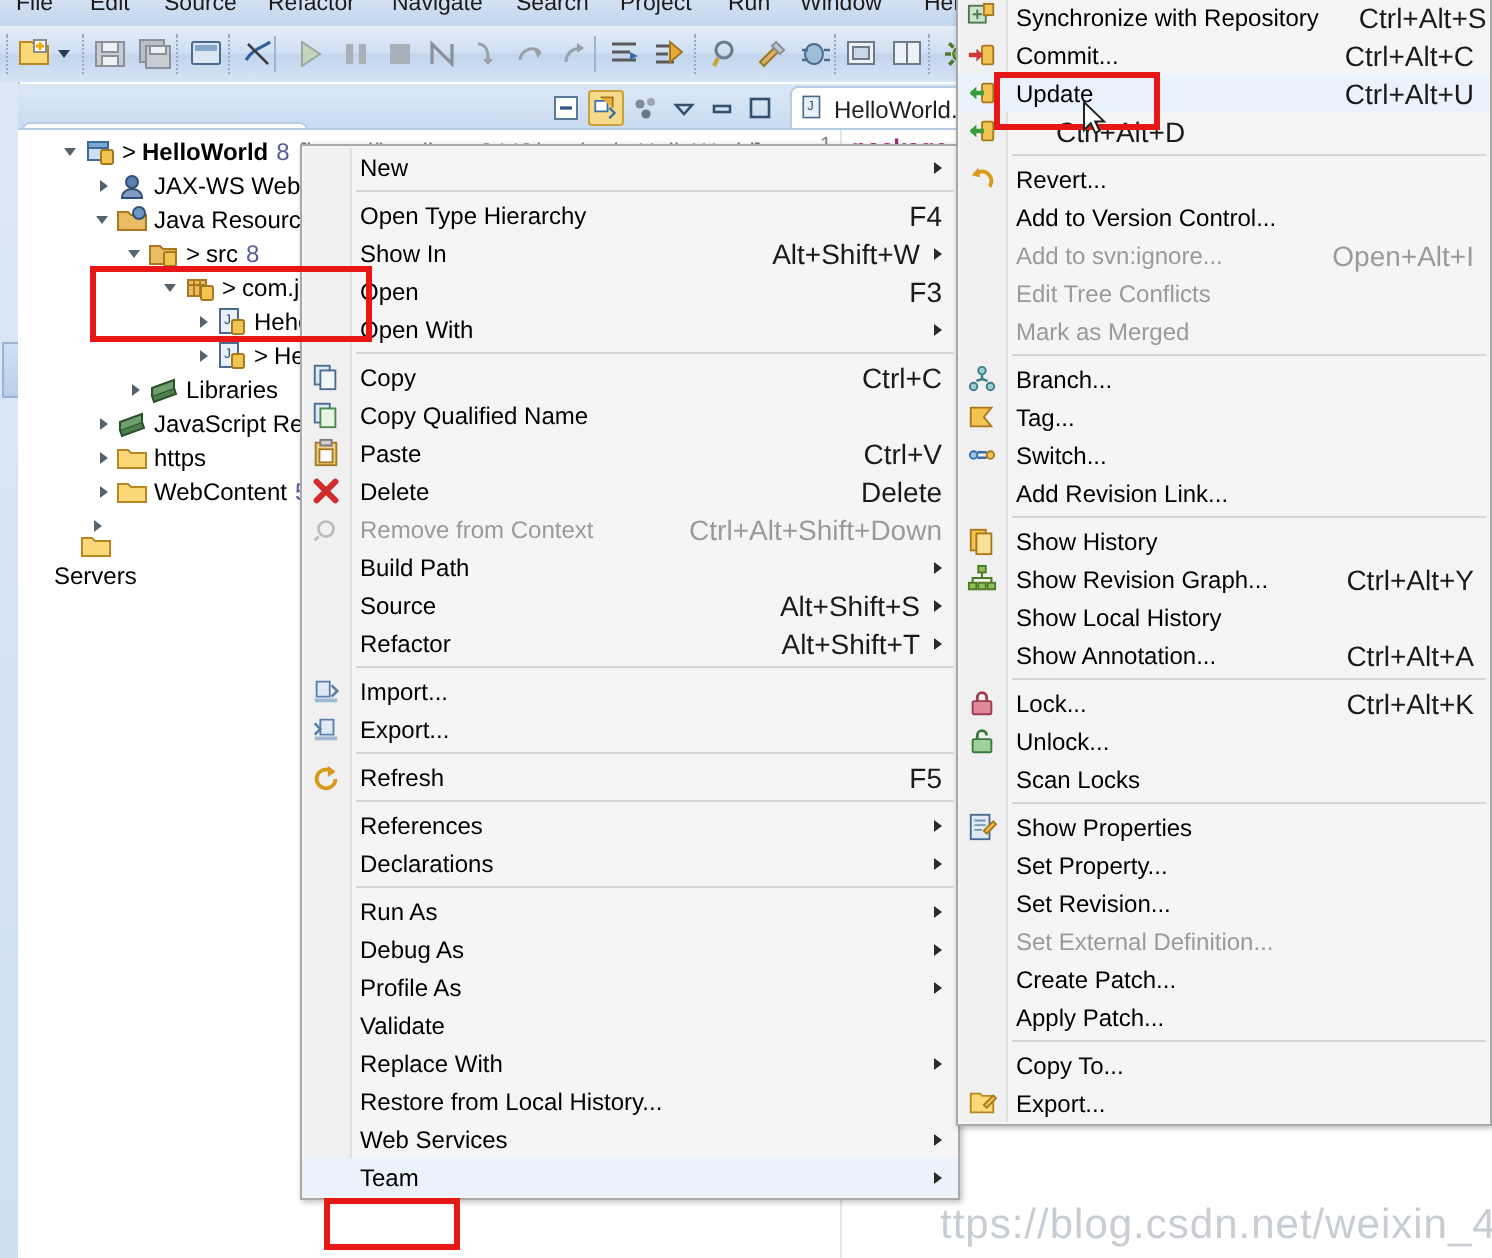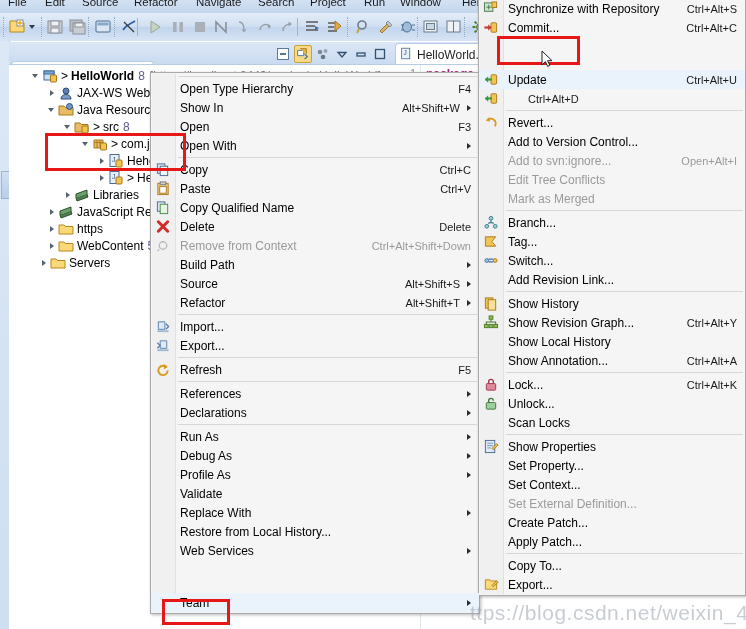--- a/index.html
+++ b/index.html
@@ -157,23 +157,23 @@
   .menu .gutter {
     position: absolute; left: 1px; top: 1px; bottom: 1px; width: 23px;
     background: #f0f0f0; border-right: 1px solid #e0e0e0;
   }
   .mi {
     position: relative; height: 19px; display: flex; align-items: center;
     padding-left: 29px; padding-right: 8px; color: #000; white-space: nowrap;
     z-index: 2;
   }
   .mi.dis { color: #9a9a9a; }
-  .mi.hot { background: #eaf2fb; margin-top: 33px; }
+  .mi.hot { background: #eaf2fb; }
   .mi .lbl { flex: 1 1 auto; }
-  .mi .acc { color: #1a1a1a; font-size: 11px; margin-left: 20px; }
+  .mi .acc { color: #1a1a1a; font-size: 14px; margin-left: 20px; }
   .mi.dis .acc { color: #9a9a9a; }
   .mi .sub {
     width: 0; height: 0; margin-left: 7px;
     border-top: 3.5px solid transparent; border-bottom: 3.5px solid transparent;
     border-left: 4.5px solid #2b2b2b;
   }
   .mi .mico { position: absolute; left: 4px; top: 2px; width: 16px; height: 15px; }
   .msep { height: 1px; margin: 2px 2px 2px 27px; background: #d6d6d6; position: relative; z-index: 2; }
 
   
@@ -528,21 +528,21 @@
         <span class="tw"></span>
         <span class="ticon">
           <svg width="16" height="16" viewBox="0 0 16 16">
               <path d="M1 4h5l1.5 1.5H15V13H1z" fill="#fbd978" stroke="#b8871f"></path>
             </svg>
         </span>
         <span class="tlabel">WebContent</span>
         <span class="tnum">5</span>
       </div>
 
-      <div class="trow" style="left:30px; top:189px;">
+      <div class="trow" style="left:18px; top:189px;flex-direction:column;">
         <span class="tw"></span>
         <span class="ticon">
           <svg width="16" height="16" viewBox="0 0 16 16">
               <path d="M1 4h5l1.5 1.5H15V13H1z" fill="#fbd978" stroke="#b8871f"></path>
             </svg>
         </span>
         <span class="tlabel">Servers</span>
       </div>
     </div>
   </div>
@@ -563,20 +563,24 @@
       <div class="ed-gutter">
         <span class="ed-lineno" style="top:2px">1</span>
       </div>
       <span class="ed-code kw" style="top:2px">package</span>
     </div>
   </div>
 
   <div class="menu" id="ctxmenu" style="left:150px; top:72px; width:330px;">
     <div class="gutter"></div>
     <div id="ctxmenu-items">
+        <div class="mi">
+          <span class="lbl">New</span>
+          <span class="sub"></span>
+        </div>
         <div class="msep"></div>
         <div class="mi">
           <span class="lbl">Open Type Hierarchy</span>
           <span class="acc">F4</span>
         </div>
         <div class="mi">
           <span class="lbl">Show In</span>
           <span class="acc">Alt+Shift+W</span>
           <span class="sub"></span>
         </div>
@@ -589,36 +593,36 @@
           <span class="sub"></span>
         </div>
         <div class="msep"></div>
         <div class="mi">
           <span class="mico"><svg width="16" height="15" viewBox="0 0 16 16">
               <rect x="2" y="2" width="8" height="10" fill="#dfe9f4" stroke="#4a6a90"></rect>
               <rect x="5" y="4.5" width="8" height="10" fill="#f2f7fc" stroke="#4a6a90"></rect>
             </svg></span>
           <span class="lbl">Copy</span>
           <span class="acc">Ctrl+C</span>
+        </div>
+        <div class="mi">
+          <span class="mico"><svg width="16" height="15" viewBox="0 0 16 16">
+              <rect x="2" y="2" width="8" height="10" fill="#dfe9f4" stroke="#4a6a90"></rect>
+              <rect x="5" y="4.5" width="8" height="10" fill="#eaf4e6" stroke="#4a8a4a"></rect>
+            </svg></span>
+          <span class="lbl">Copy Qualified Name</span>
         </div>
         <div class="mi">
           <span class="mico"><svg width="16" height="15" viewBox="0 0 16 16">
               <rect x="2.5" y="2.5" width="11" height="12" fill="#f2d08a" stroke="#a8791c"></rect>
               <rect x="5" y="1" width="6" height="3" fill="#cfcfcf" stroke="#7a7a7a"></rect>
               <rect x="4.5" y="6" width="7" height="7" fill="#fff" stroke="#a8791c"></rect>
             </svg></span>
           <span class="lbl">Paste</span>
           <span class="acc">Ctrl+V</span>
-        </div>
-        <div class="mi">
-          <span class="mico"><svg width="16" height="15" viewBox="0 0 16 16">
-              <rect x="2" y="2" width="8" height="10" fill="#dfe9f4" stroke="#4a6a90"></rect>
-              <rect x="5" y="4.5" width="8" height="10" fill="#eaf4e6" stroke="#4a8a4a"></rect>
-            </svg></span>
-          <span class="lbl">Copy Qualified Name</span>
         </div>
         <div class="mi">
           <span class="mico"><svg width="16" height="15" viewBox="0 0 16 16">
               <path d="M3 3l10 10M13 3L3 13" stroke="#d22b2b" stroke-width="3.2" stroke-linecap="round"></path>
             </svg></span>
           <span class="lbl">Delete</span>
           <span class="acc">Delete</span>
         </div>
         <div class="mi dis">
           <span class="mico"><svg width="16" height="15" viewBox="0 0 16 16">
@@ -848,21 +852,21 @@
               <rect x="2" y="1.5" width="10" height="13" fill="#dfeaf6" stroke="#4a6a90"></rect>
               <path d="M4 4.5h6M4 7h6M4 9.5h4" stroke="#7a93ad"></path>
               <path d="M9 10l5-5 1.5 1.5-5 5z" fill="#f2c451" stroke="#a8791c"></path>
             </svg></span>
           <span class="lbl">Show Properties</span>
         </div>
         <div class="mi">
           <span class="lbl">Set Property...</span>
         </div>
         <div class="mi">
-          <span class="lbl">Set Context...</span>
+          <span class="lbl">Set Revision...</span>
         </div>
         <div class="mi dis">
           <span class="lbl">Set External Definition...</span>
         </div>
         <div class="mi">
           <span class="lbl">Create Patch...</span>
         </div>
         <div class="mi">
           <span class="lbl">Apply Patch...</span>
         </div>

